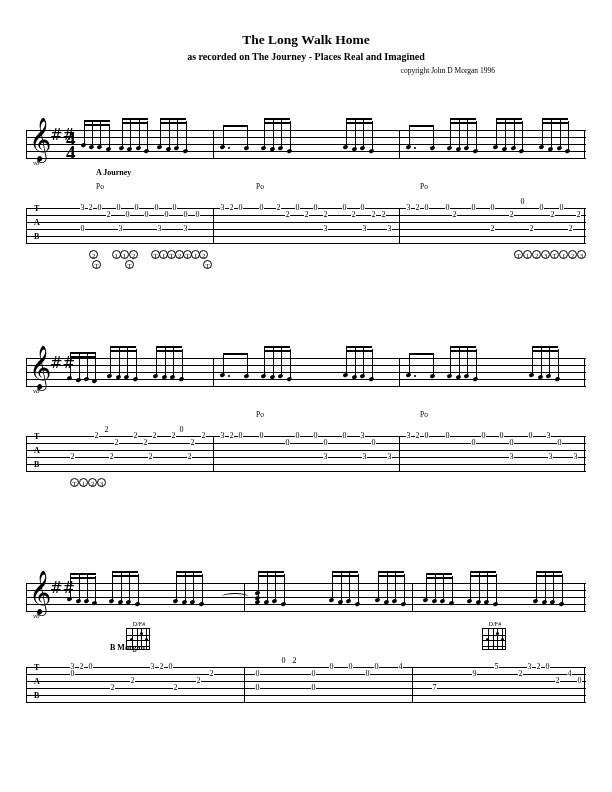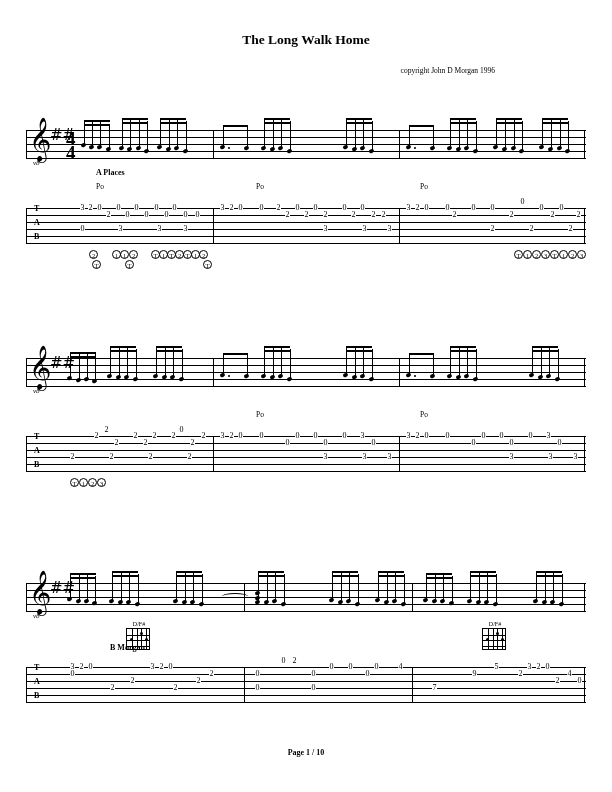--- a/index.html
+++ b/index.html
@@ -236,22 +236,22 @@
     border-top: 1px solid #000;
     border-radius: 50%;
   }
 </style>
 </head>
 <body>
 
 <div class="page">
 
   <div class="title">The Long Walk Home</div>
+  <div class="subtitle">as recorded on The Journey - Places Real and Imagined</div>
   <div class="copyright">copyright John D  Morgan 1996</div>
-  <div class="pagefooter">Page 1 / 10</div>
 
   <div class="system" style="top:112px;">
 
     <div class="staff">
       <div class="staff-line" style="top:18px;"></div>
       <div class="staff-line" style="top:25px;"></div>
       <div class="staff-line" style="top:32px;"></div>
       <div class="staff-line" style="top:39px;"></div>
       <div class="staff-line" style="top:46px;"></div>
 
@@ -363,21 +363,21 @@
       <div class="stem" style="left:525px;top:7px;height:30px;"></div>
       <div class="stem" style="left:534px;top:8px;height:28px;"></div>
       <div class="stem" style="left:542px;top:9px;height:30px;"></div>
       <div class="note" style="left:513px;top:33px;"></div>
       <div class="note" style="left:522px;top:35px;"></div>
       <div class="note" style="left:531px;top:34px;"></div>
       <div class="note" style="left:539px;top:37px;"></div>
     </div>
 
     <div style="position:relative;height:22px;">
-      <div class="marking bold" style="left:70px;top:-8px;">A Places</div>
+      <div class="marking bold" style="left:70px;top:-8px;">A Journey</div>
       <div class="marking" style="left:70px;top:6px;">Po</div>
       <div class="marking" style="left:230px;top:6px;">Po</div>
       <div class="marking" style="left:394px;top:6px;">Po</div>
     </div>
 
     <div class="tab">
       <div class="tab-line" style="top:10px;"></div>
       <div class="tab-line" style="top:17px;"></div>
       <div class="tab-line" style="top:24px;"></div>
       <div class="tab-line" style="top:31px;"></div>

